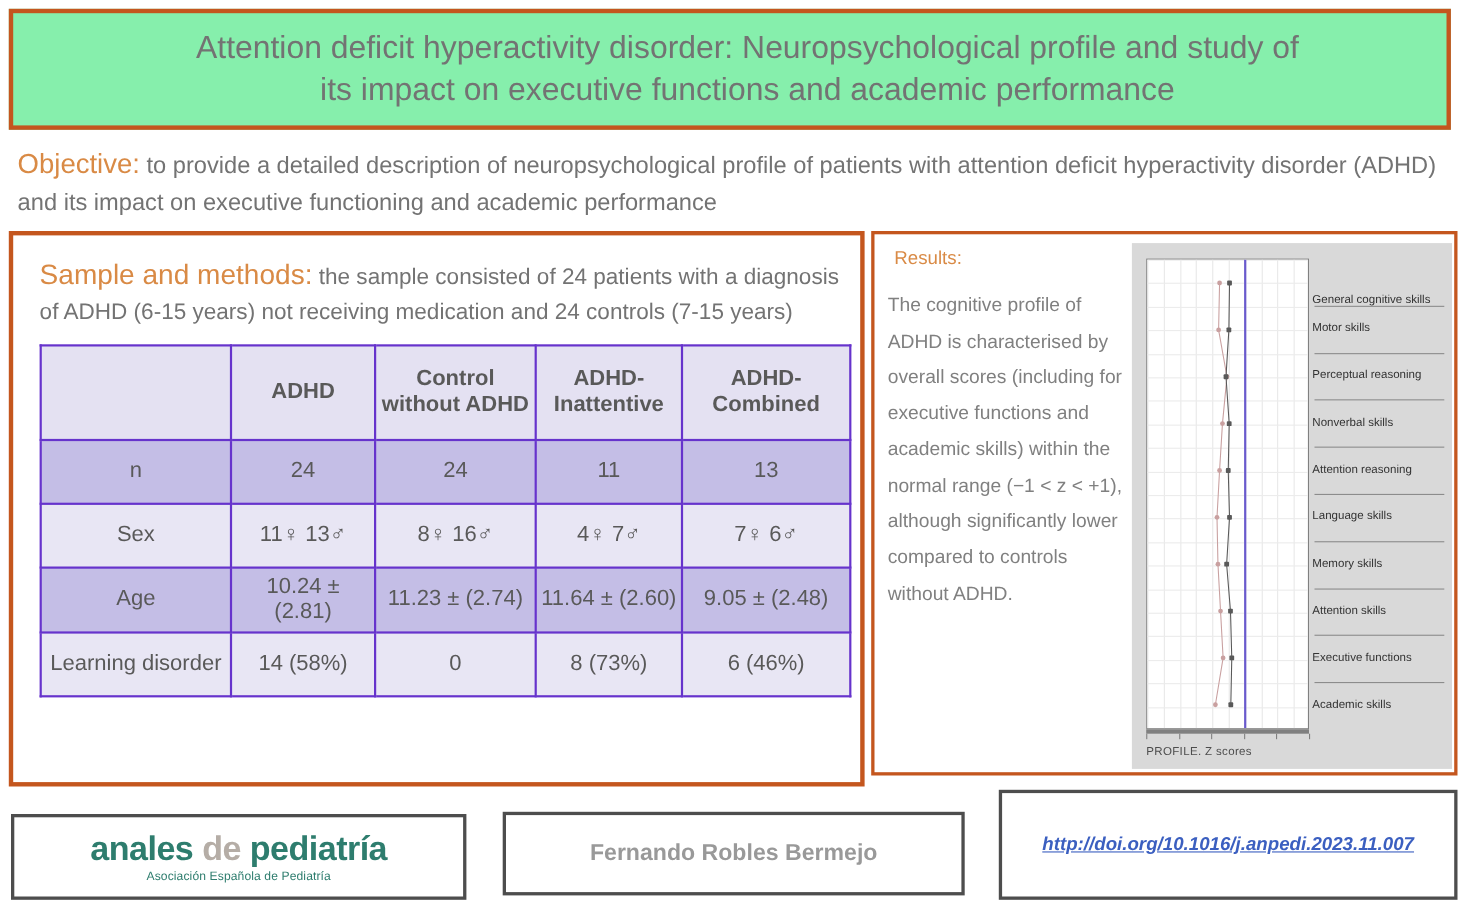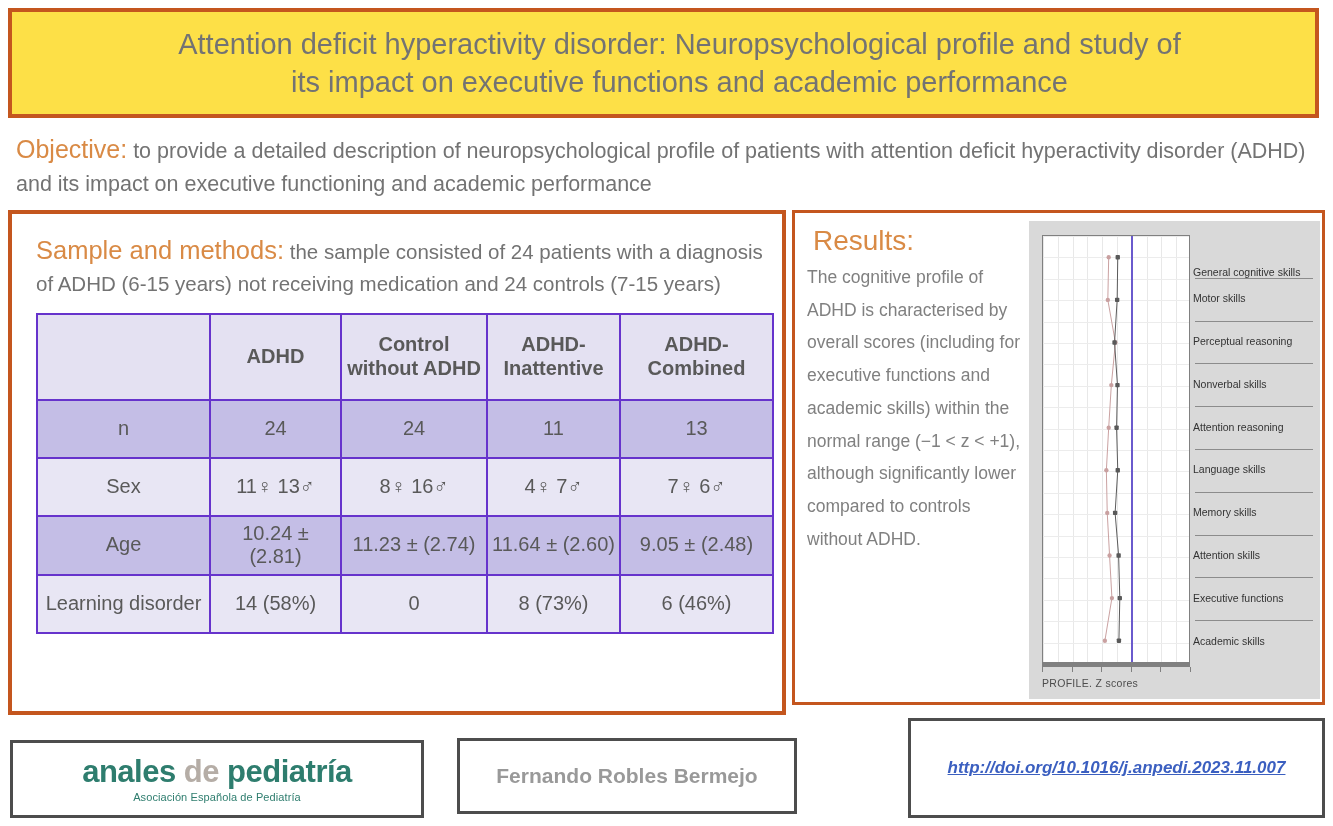--- a/index.html
+++ b/index.html
@@ -15,21 +15,21 @@
     overflow: hidden;
     position: relative;
   }
 
   
   .title-box {
     position: absolute;
     left: 8px; top: 8px;
     width: 1311px; height: 110px;
     border: 4px solid #c4561e;
-    background: #fde047;
+    background: #86efac;
     box-sizing: border-box;
     display: flex;
     align-items: center;
     justify-content: center;
     padding-left: 32px;
   }
   .title-text {
     font-size: 29px;
     line-height: 1.32;
     color: #737373;
@@ -119,21 +119,21 @@
     position: absolute;
     left: 792px; top: 210px;
     width: 533px; height: 495px;
     border: 3px solid #c4561e;
     background: #ffffff;
     box-sizing: border-box;
   }
   .results-head {
     position: absolute;
     left: 18px; top: 12px;
-    font-size: 28px;
+    font-size: 17px;
     color: #d98a45;
   }
   .results-body {
     position: absolute;
     left: 12px; top: 48px;
     width: 218px;
     font-size: 17.5px;
     line-height: 1.87;
     color: #808080;
   }
@@ -223,21 +223,21 @@
   .footer-box {
     position: absolute;
     border: 3px solid #4d4d4d;
     background: #ffffff;
     box-sizing: border-box;
     display: flex;
     align-items: center;
     justify-content: center;
   }
   .box-logo  { left: 10px;  top: 740px; width: 414px; height: 78px; }
-  .box-author{ left: 457px; top: 738px; width: 340px; height: 76px; }
+  .box-author{ left: 457px; top: 738px; width: 420px; height: 76px; }
   .box-doi   { left: 908px; top: 718px; width: 417px; height: 100px; font-style: italic; }
 
   .logo-inner { text-align: center; line-height: 1; }
   .logo-main {
     font-size: 31px;
     font-weight: bold;
     color: #2e7d6e;
     letter-spacing: -0.5px;
   }
   .logo-de { color: #b5ada6; }

